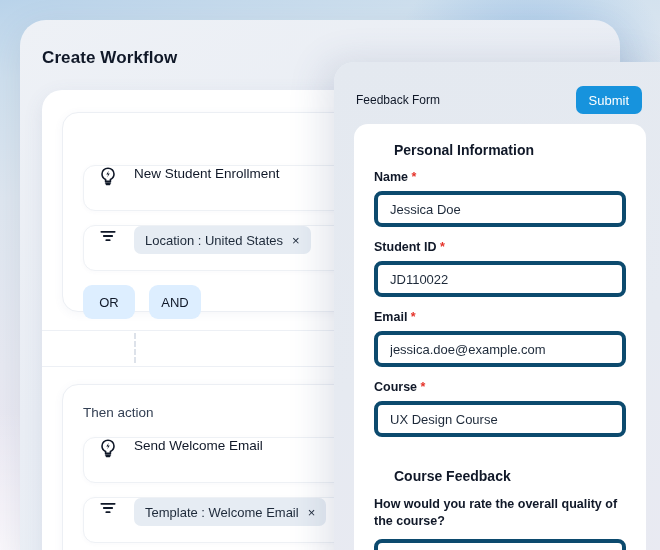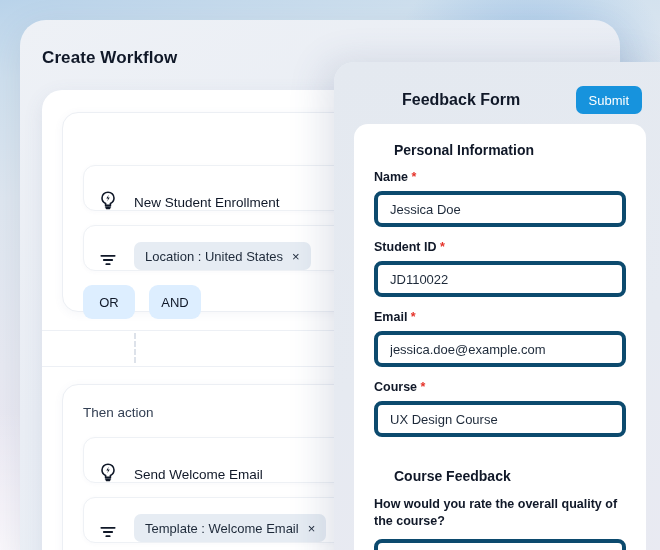--- a/index.html
+++ b/index.html
@@ -120,21 +120,21 @@
 
   .wf-row {
     position: absolute;
     left: 20px;
     width: 480px;
     height: 46px;
     background: #fff;
     border: 1px solid #eef1f5;
     border-radius: 12px;
     display: flex;
-    align-items: flex-end;
+    align-items: flex-start;
     padding: 0 14px;
     box-shadow: 0 1px 4px rgba(90,110,150,.04);
   }
   .wf-row.row-a { top: 52px; }
   .wf-row.row-b { top: 112px; }
 
   .wf-icon {
     width: 20px; height: 20px;
     flex: 0 0 20px;
     color: #101828;
@@ -212,24 +212,23 @@
   #feedback-header {
     position: absolute;
     left: 22px; top: 22px;
     right: 18px;
     height: 32px;
     display: flex;
     align-items: center;
     justify-content: space-between;
   }
   #feedback-title {
-    font-size: 16px;
-    font-weight: bold;
-    color: #101828;
-    margin-left: 46px;
+    font-size: 12px;
+    font-weight: normal;
+    color: #101828;
   }
   #submit-button {
     height: 28px;
     padding: 0 13px;
     background: #1793dd;
     color: #ffffff;
     border: none;
     border-radius: 7px;
     font-family: "Liberation Sans", sans-serif;
     font-size: 13px;

